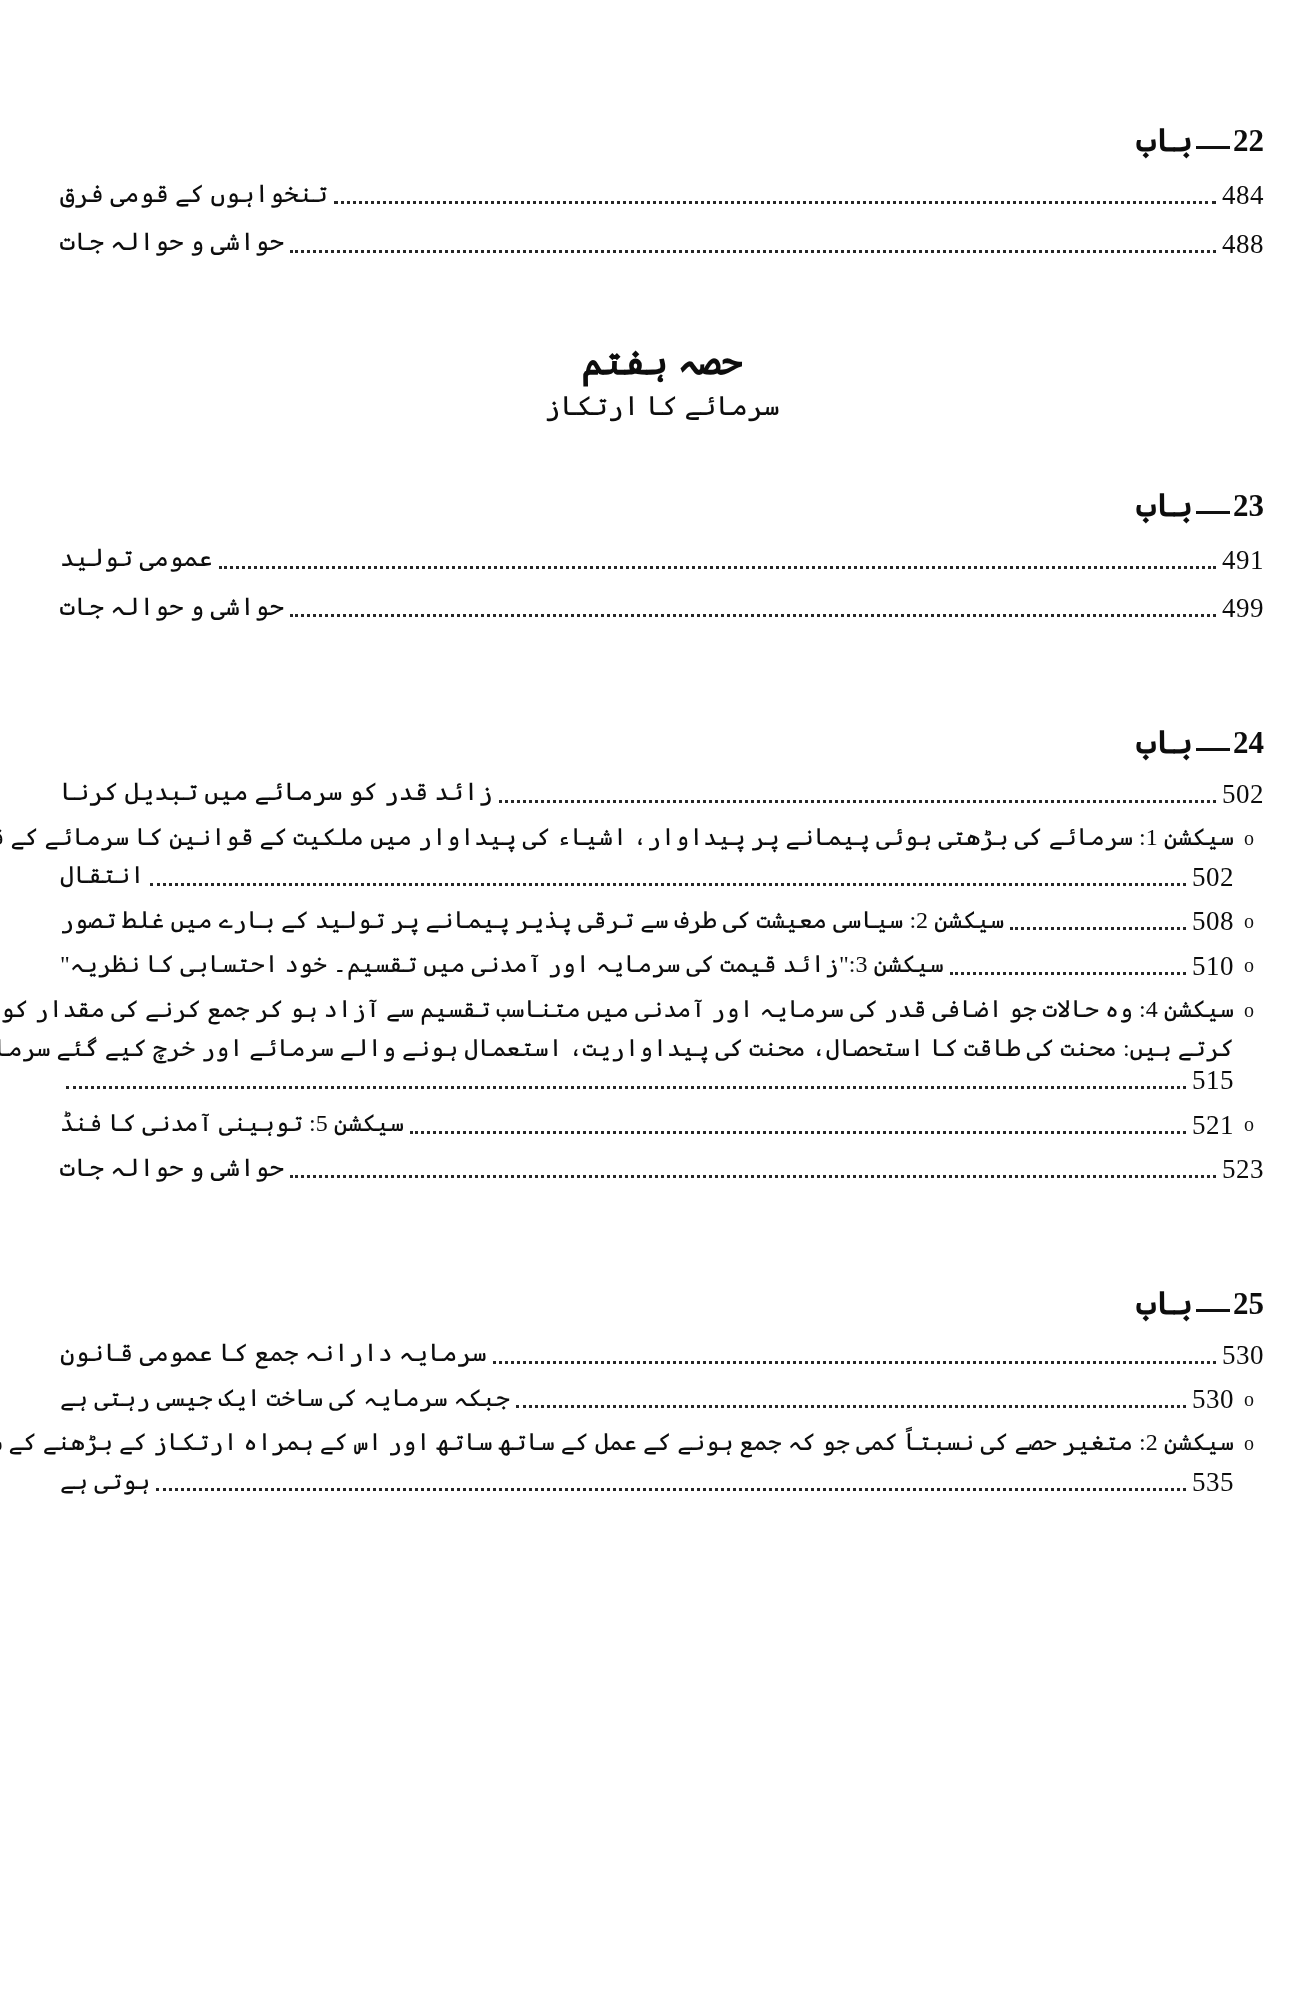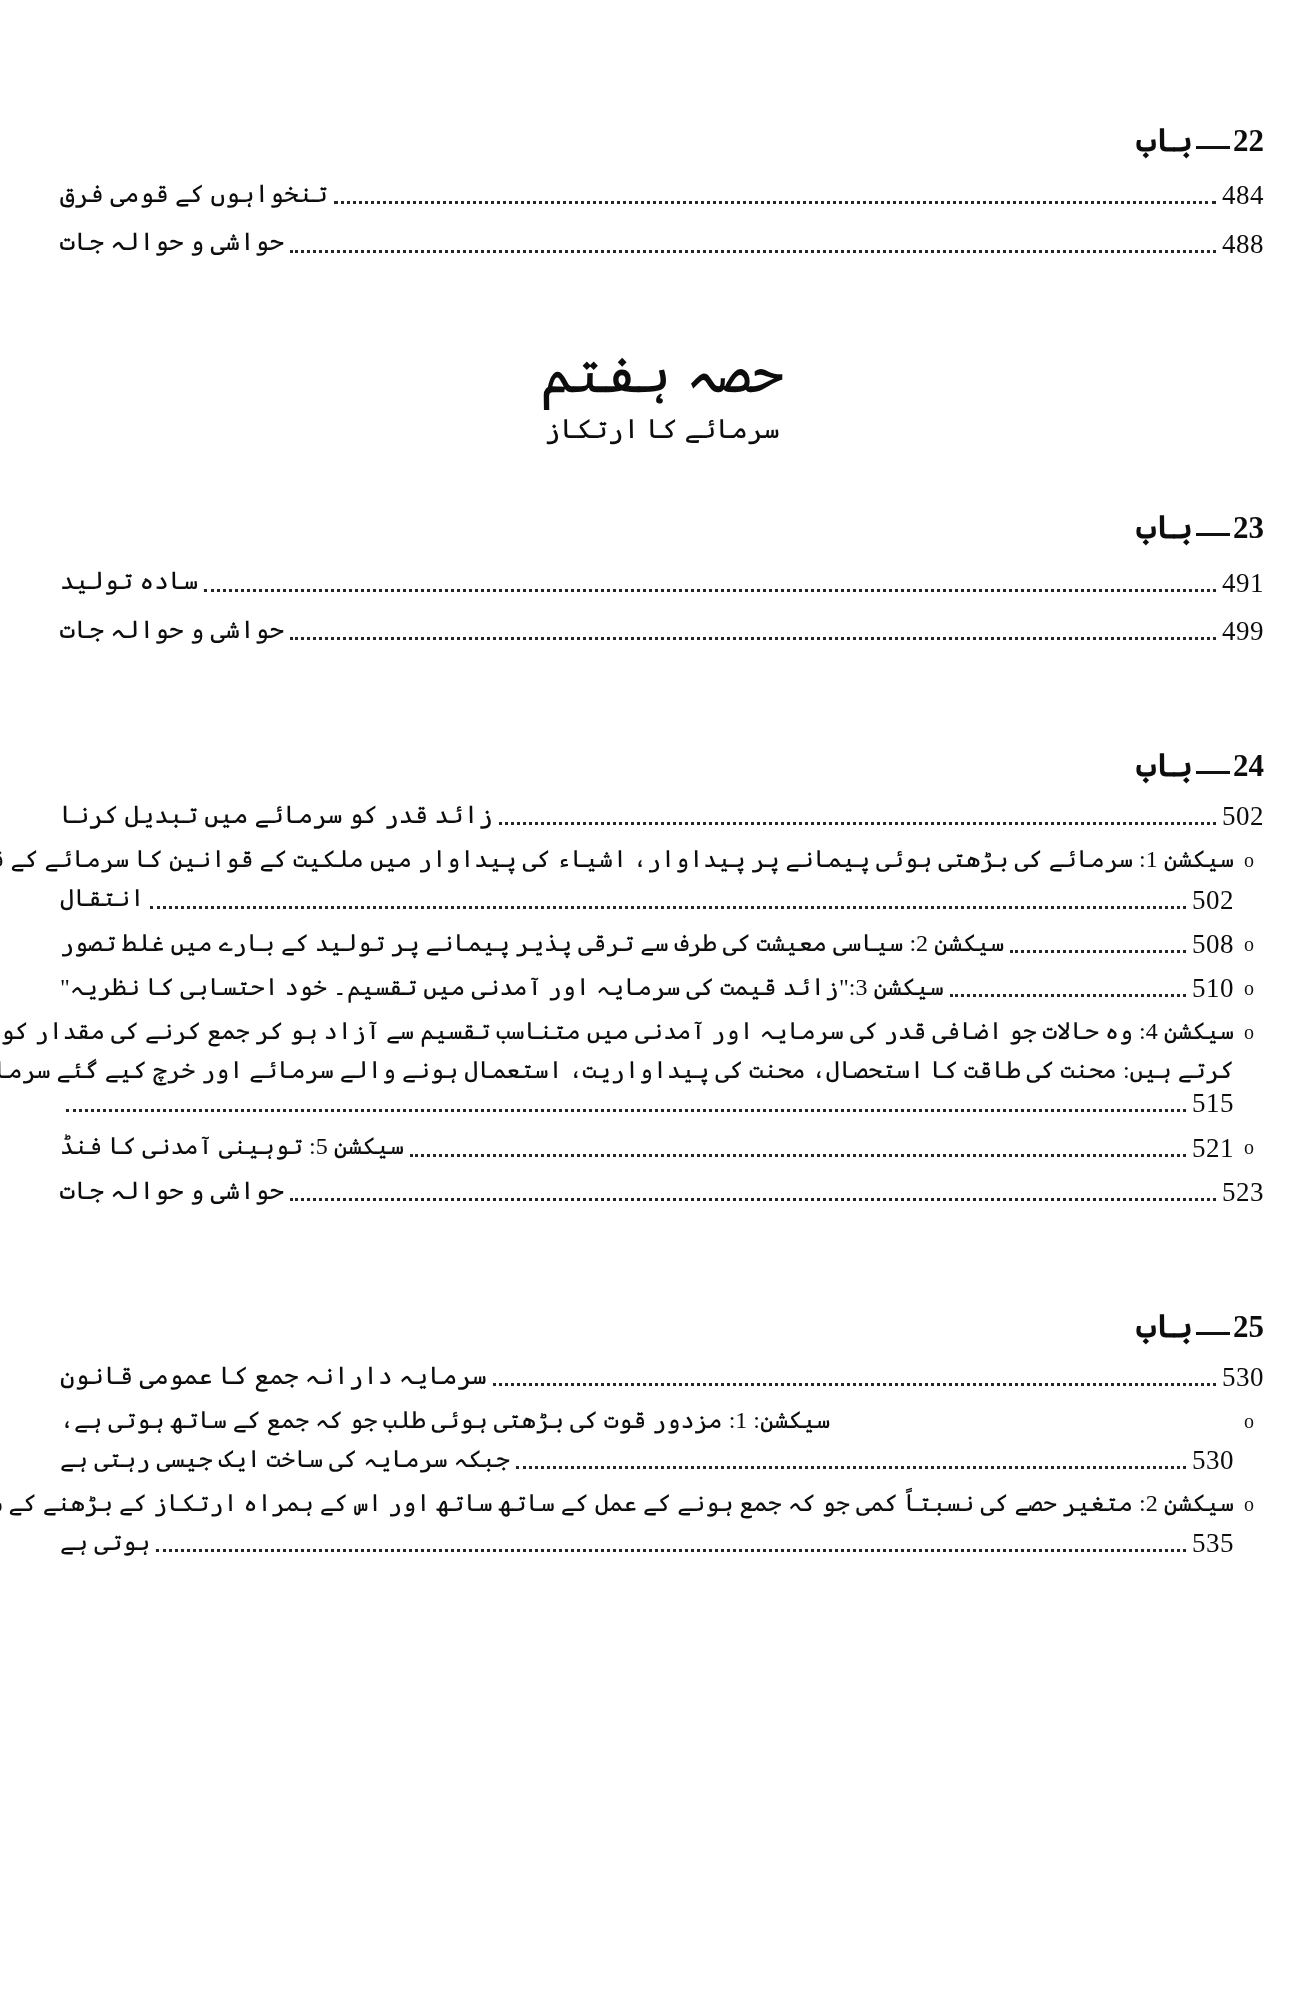--- a/index.html
+++ b/index.html
@@ -133,22 +133,22 @@
     white-space: nowrap;
   }
 
   
   .part-block {
     text-align: center;
     direction: rtl;
     width: 100%;
   }
   .part-title {
-    font-size: 56px;
-    font-weight: 400;
+    font-size: 37px;
+    font-weight: 700;
     line-height: 1.2;
     letter-spacing: -1px;
   }
   .part-subtitle {
     font-size: 27px;
     font-weight: 400;
     line-height: 1.35;
     margin-top: 4px;
     text-align: center;
   }
@@ -197,21 +197,21 @@
 
   <div class="sp-60"></div>
 
   <div class="chapter-head">
     <span class="ch-num">23</span><span class="ch-rule"></span><span class="ch-word">باب</span>
   </div>
 
   <div class="sp-14"></div>
 
   <div class="toc-row">
-    <span class="toc-title">سادہ تولید</span>
+    <span class="toc-title">عمومی تولید</span>
     <span class="toc-leader"></span>
     <span class="toc-page">491</span>
   </div>
 
   <div class="sp-10"></div>
 
   <div class="toc-row">
     <span class="toc-title">حواشی و حوالہ جات</span>
     <span class="toc-leader"></span>
     <span class="toc-page">499</span>
@@ -319,23 +319,20 @@
     <span class="toc-leader"></span>
     <span class="toc-page">530</span>
   </div>
 
   <div class="sp-6"></div>
 
   <div class="sec-entry">
     <span class="sec-bullet">o</span>
     <div class="sec-body">
       <div class="sec-line">
-        <span class="sec-text">سیکشن: 1: مزدور قوت کی بڑھتی ہوئی طلب جو کہ جمع کے ساتھ ہوتی ہے،</span>
-      </div>
-      <div class="sec-line">
         <span class="sec-text">جبکہ سرمایہ کی ساخت ایک جیسی رہتی ہے</span>
         <span class="toc-leader"></span>
         <span class="toc-page">530</span>
       </div>
     </div>
   </div>
 
   <div class="sp-6"></div>
 
   <div class="sec-entry">

